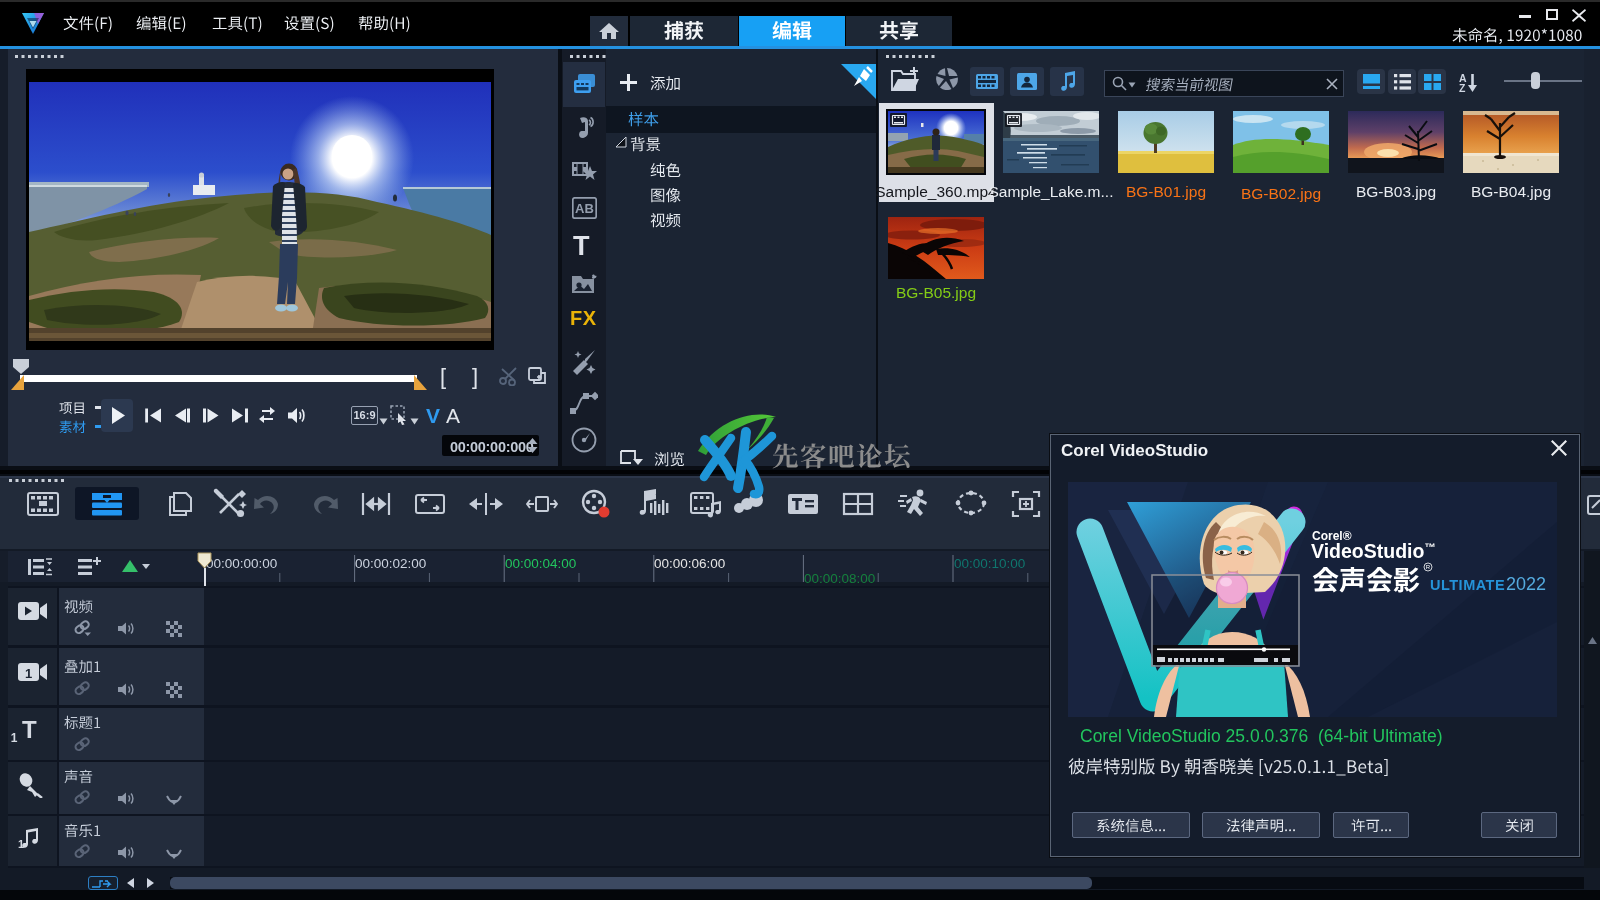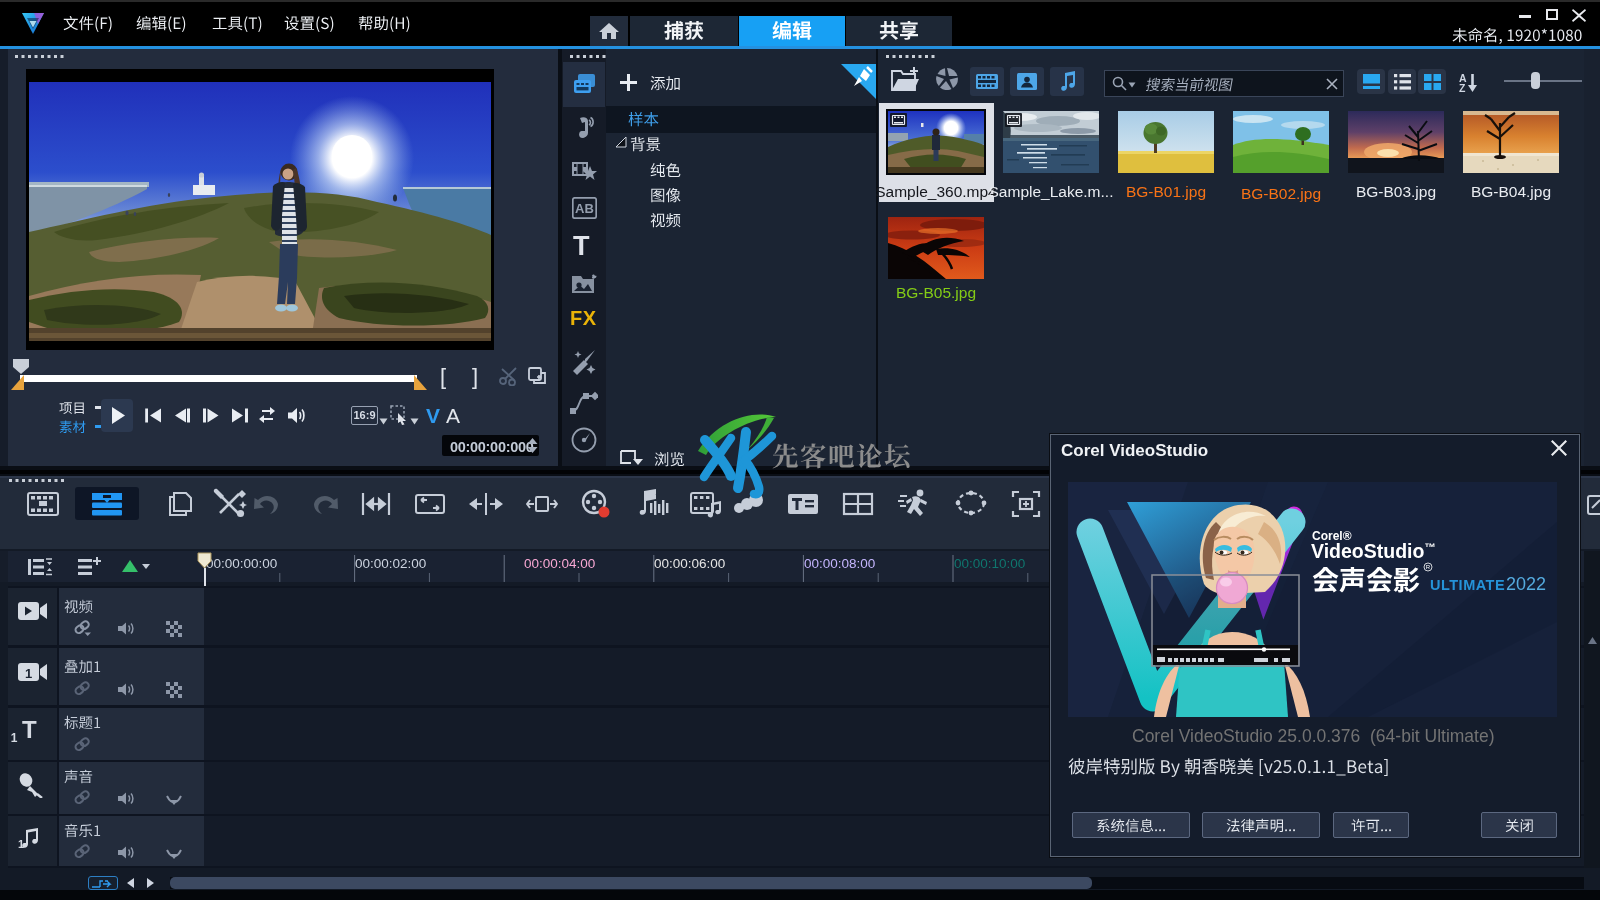--- a/index.html
+++ b/index.html
@@ -828,23 +828,23 @@
     <rect x="524.1" y="22" width="1" height="9" fill="#5a6476"></rect>
     <rect x="598.9" y="4" width="1" height="27" fill="#6a7486"></rect>
     <rect x="673.7" y="22" width="1" height="9" fill="#5a6476"></rect>
     <rect x="748.5" y="4" width="1" height="27" fill="#6a7486"></rect>
     <rect x="823.3" y="22" width="1" height="9" fill="#5a6476"></rect>
     <rect x="898.1" y="4" width="1" height="27" fill="#6a7486"></rect>
     <rect x="972.9" y="22" width="1" height="9" fill="#5a6476"></rect>
   </svg>
 <div style="position:absolute;left:206px;top:556px;font:400 13.5px 'Liberation Sans', sans-serif;color:#ccd3df;white-space:nowrap;">00:00:00:00</div>
 <div style="position:absolute;left:355px;top:556px;font:400 13.5px 'Liberation Sans', sans-serif;color:#ccd3df;white-space:nowrap;">00:00:02:00</div>
-<div style="position:absolute;left:505px;top:556px;font:400 13.5px 'Liberation Sans', sans-serif;color:#f9a8d4;white-space:nowrap;margin-left:19px;">00:00:04:00</div>
+<div style="position:absolute;left:505px;top:556px;font:400 13.5px 'Liberation Sans', sans-serif;color:#22c55e;white-space:nowrap;">00:00:04:00</div>
 <div style="position:absolute;left:654px;top:556px;font:400 13.5px 'Liberation Sans', sans-serif;color:#e5e5e5;white-space:nowrap;">00:00:06:00</div>
-<div style="position:absolute;left:804px;top:556px;font:400 13.5px 'Liberation Sans', sans-serif;color:#c4b5fd;white-space:nowrap;">00:00:08:00</div>
+<div style="position:absolute;left:804px;top:571px;font:400 13.5px 'Liberation Sans', sans-serif;color:#15803d;white-space:nowrap;">00:00:08:00</div>
 <div style="position:absolute;left:954px;top:556px;font:400 13.5px 'Liberation Sans', sans-serif;color:#0f766e;white-space:nowrap;">00:00:10:00</div>
 <svg style="position:absolute;left:197px;top:552px;" width="15" height="18" viewBox="0 0 15 18">
     <path d="M1 1 L14 1 L14 9 L7.5 16 L1 9 Z" fill="#efe9d2" stroke="#b09a60" stroke-width="1"></path>
   </svg>
 <div style="position:absolute;left:204px;top:568px;width:1.5px;height:300px;background:#dfe3ea;"></div>
 <div style="position:absolute;left:8px;top:586px;width:1592px;height:282px;background:#0e1420;"></div>
 <div style="position:absolute;left:8px;top:588px;width:49px;height:57px;background:#1b2330;"></div>
 <div style="position:absolute;left:59px;top:588px;width:145px;height:57px;background:#232c3c;"></div>
 <div style="position:absolute;left:204px;top:588px;width:1380px;height:57px;background:#141b28;"></div>
 <div style="position:absolute;left:8px;top:648px;width:49px;height:57px;background:#1b2330;"></div>
@@ -1092,21 +1092,21 @@
 <text x="362" y="108" font-family="Liberation Sans" font-size="14.5" font-weight="bold" fill="#2593d8" letter-spacing="0.5">ULTIMATE</text>
 <text x="438" y="108" font-family="Liberation Sans" font-size="18" font-weight="400" fill="#54aade">2022</text>
 </svg>
 <svg style="position:absolute;left:1312px;top:559px;z-index:21" width="112" height="40" viewBox="0 -31 112 40">
     <path d="M15.7 -4.8C16.6 -4 17.5 -3.1 18.3 -2.1L10.2 -1.8C11 -3.3 11.9 -5 12.6 -6.6H24.8V-9.6H2.4V-6.6H8.6C8.1 -5 7.3 -3.2 6.6 -1.7L2.5 -1.6L2.9 1.6C7.6 1.4 14.3 1.1 20.7 0.8C21.1 1.4 21.4 1.9 21.7 2.5L24.7 0.6C23.5 -1.4 21 -4.3 18.5 -6.3ZM7.2 -13.8V-11.8H19.8V-14C21.3 -13 22.9 -12 24.4 -11.3C25 -12.3 25.7 -13.5 26.5 -14.3C22.2 -15.8 17.9 -18.9 15 -22.9H11.6C9.6 -19.7 5.3 -15.8 0.7 -13.8C1.4 -13.1 2.2 -11.9 2.6 -11.1C4.2 -11.9 5.8 -12.8 7.2 -13.8ZM13.5 -19.8C14.7 -18.1 16.6 -16.4 18.7 -14.8H8.5C10.6 -16.4 12.3 -18.1 13.5 -19.8Z M38.8 -22.9V-20.9H28.6V-18.2H38.8V-16.5H30.4V-13.8H51.1V-16.5H42.1V-18.2H52.3V-20.9H42.1V-22.9ZM30.8 -12.3V-8.9C30.8 -6.2 30.5 -2.3 27.5 0.4C28.2 0.8 29.5 1.9 30 2.5C32 0.7 33 -1.7 33.5 -4.1H47.4V-2.6H50.7V-12.3ZM47.4 -6.8H42V-9.7H47.4ZM33.9 -6.8C34 -7.6 34 -8.3 34 -8.9V-9.7H38.9V-6.8Z M69.7 -4.8C70.6 -4 71.5 -3.1 72.3 -2.1L64.2 -1.8C65 -3.3 65.9 -5 66.6 -6.6H78.8V-9.6H56.4V-6.6H62.6C62.1 -5 61.3 -3.2 60.6 -1.7L56.5 -1.6L56.9 1.6C61.6 1.4 68.3 1.1 74.7 0.8C75.1 1.4 75.4 1.9 75.7 2.5L78.7 0.6C77.5 -1.4 75 -4.3 72.5 -6.3ZM61.2 -13.8V-11.8H73.8V-14C75.3 -13 76.9 -12 78.4 -11.3C79 -12.3 79.7 -13.5 80.5 -14.3C76.2 -15.8 71.9 -18.9 69 -22.9H65.6C63.6 -19.7 59.3 -15.8 54.7 -13.8C55.4 -13.1 56.2 -11.9 56.6 -11.1C58.2 -11.9 59.8 -12.8 61.2 -13.8ZM67.5 -19.8C68.7 -18.1 70.6 -16.4 72.7 -14.8H62.5C64.6 -16.4 66.3 -18.1 67.5 -19.8Z M86.6 -7.8H93V-6.2H86.6ZM86.6 -17.5H93.1V-16.4H86.6ZM86.6 -20.2H93.1V-19.2H86.6ZM103.2 -22.5C101.8 -20.4 99.1 -18.4 96.7 -17.2C97.6 -16.6 98.5 -15.6 99.1 -14.9C101.7 -16.4 104.4 -18.7 106.3 -21.3ZM103.7 -15C102.2 -12.9 99.3 -10.7 96.9 -9.4C97.7 -8.8 98.7 -7.9 99.2 -7.2C101.8 -8.7 104.7 -11.1 106.7 -13.7ZM83.7 -22V-14.6H88.3V-13.5H81.9V-11H97.7V-13.5H91.3V-14.6H96.1V-22ZM83.8 -9.9V-4.1H88.3V-0.4C88.3 -0.1 88.2 -0.1 87.9 -0.1C87.6 -0 86.5 -0 85.5 -0.1C85.9 0.6 86.4 1.6 86.6 2.4C88.1 2.4 89.2 2.4 90.1 1.9C91 1.6 91.3 0.9 91.3 -0.3V-4.1H95.9V-9.9ZM84.4 -3.7C83.8 -2.3 82.8 -0.8 81.6 0.2C82.3 0.5 83.4 1.3 83.9 1.8C84.4 1.2 85 0.6 85.5 -0.1C86.1 -1 86.7 -2 87.1 -3ZM104.2 -7.6C102.7 -4.7 99.9 -2.3 96.8 -0.7C96.2 -1.7 95.3 -2.8 94.5 -3.7L92.1 -2.5C93.1 -1.3 94.3 0.4 94.8 1.4L96.6 0.4C97.2 1.1 97.8 1.8 98.1 2.4C102 0.4 105.4 -2.6 107.4 -6.5Z" fill="#ffffff"></path>
   </svg>
 <svg style="position:absolute;left:1423px;top:562px;z-index:21" width="10" height="10" viewBox="0 0 10 10">
     <circle cx="5" cy="5" r="4" fill="none" stroke="#fff" stroke-width="0.8"></circle>
     <text x="5" y="7.2" font-size="6" fill="#fff" text-anchor="middle" font-family="Liberation Sans">R</text>
   </svg>
-<div style="position:absolute;left:1132px;top:726px;font:400 17.5px 'Liberation Sans', sans-serif;color:#737373;white-space:nowrap;z-index:21">Corel VideoStudio 25.0.0.376&nbsp; (64-bit Ultimate)</div>
+<div style="position:absolute;left:1080px;top:726px;font:400 17.5px 'Liberation Sans', sans-serif;color:#22c55e;white-space:nowrap;z-index:21">Corel VideoStudio 25.0.0.376&nbsp; (64-bit Ultimate)</div>
 <svg style="position:absolute;left:1068px;top:753px;z-index:21" width="325" height="26" viewBox="0 -20 325 26">
     <path d="M4.2 -14.7C3.5 -13.4 2.1 -12 0.7 -11.1C0.9 -10.8 1.3 -10.3 1.5 -10C2.9 -11 4.5 -12.7 5.5 -14.2ZM4.6 -10.9C3.6 -9 2.1 -7.2 0.6 -6.1C0.8 -5.8 1.2 -5.1 1.3 -4.8C1.9 -5.3 2.4 -5.9 3 -6.5V1.4H4.3V-8.1C4.8 -8.9 5.3 -9.6 5.7 -10.4ZM6.6 -12.1V-7.5C6.6 -5.1 6.4 -1.9 4.7 0.5C5 0.6 5.5 1 5.7 1.3C7.4 -0.9 7.8 -4.2 7.8 -6.7H8C8.7 -4.8 9.6 -3.2 10.8 -1.9C9.6 -0.9 8.3 -0.1 6.9 0.3C7.1 0.6 7.4 1.1 7.6 1.4C9.1 0.8 10.5 0.1 11.7 -1C12.8 0 14.2 0.8 15.9 1.3C16 1 16.4 0.5 16.7 0.2C15.1 -0.2 13.7 -0.9 12.6 -1.9C13.9 -3.3 15 -5.2 15.6 -7.6L14.8 -7.9L14.5 -7.8H11.9V-10.9H14.8C14.6 -10.1 14.3 -9.2 14.1 -8.7L15.3 -8.4C15.6 -9.3 16.1 -10.7 16.4 -11.9L15.5 -12.2L15.2 -12.1H11.9V-14.7H10.6V-12.1ZM10.6 -10.9V-7.8H7.9V-10.9ZM14 -6.7C13.5 -5.1 12.7 -3.8 11.7 -2.7C10.6 -3.8 9.8 -5.2 9.3 -6.7Z M19.6 -9.2V-5.9C19.6 -4 19.5 -1.6 18.1 0.2C18.4 0.4 19 0.8 19.2 1.1C20.7 -0.9 20.9 -3.8 20.9 -5.8V-8.1H33.9V-9.2ZM21.5 -3.5V-2.3H27V1.4H28.4V-2.3H34.1V-3.5H28.4V-5.4H33.2V-6.6H22.4V-5.4H27V-3.5ZM25.6 -14.7V-11.8H21.1V-14H19.7V-10.6H32.9V-14H31.6V-11.8H27V-14.7Z M43 -3.7C43.9 -2.9 44.8 -1.6 45.1 -0.8L46.2 -1.5C45.8 -2.3 44.8 -3.5 44 -4.3ZM46.2 -14.7V-12.8H42.8V-11.6H46.2V-9.4H41.8V-8.1H48.4V-6.1H42.1V-4.8H48.4V-0.2C48.4 0 48.3 0.1 48 0.1C47.7 0.1 46.8 0.1 45.7 0.1C45.9 0.5 46.1 1 46.1 1.4C47.5 1.4 48.4 1.4 48.9 1.2C49.5 1 49.6 0.6 49.6 -0.2V-4.8H51.7V-6.1H49.6V-8.1H51.8V-9.4H47.5V-11.6H51V-12.8H47.5V-14.7ZM36.7 -13.4C36.5 -11.2 36.2 -8.9 35.7 -7.4C35.9 -7.3 36.5 -7 36.7 -6.9C37 -7.7 37.2 -8.7 37.4 -9.8H38.7V-5.5C37.6 -5.2 36.6 -4.9 35.8 -4.7L36.1 -3.4L38.7 -4.2V1.4H40V-4.6L41.8 -5.2L41.7 -6.5L40 -5.9V-9.8H41.6V-11.1H40V-14.7H38.7V-11.1H37.6C37.7 -11.8 37.7 -12.5 37.8 -13.2Z M63.5 -12.6V-2.9H64.7V-12.6ZM67.2 -14.4V-0.3C67.2 0 67.1 0.1 66.7 0.1C66.4 0.1 65.4 0.1 64.2 0.1C64.4 0.5 64.6 1.1 64.7 1.4C66.2 1.4 67.2 1.4 67.7 1.2C68.2 0.9 68.5 0.5 68.5 -0.3V-14.4ZM55.3 -12.7H59.9V-9.4H55.3ZM54.1 -13.9V-8.2H61.1V-13.9ZM56.6 -7.7 56.5 -6.2H53.5V-5H56.4C56.1 -2.6 55.3 -0.7 53.1 0.5C53.4 0.7 53.7 1.2 53.9 1.5C56.4 0.1 57.3 -2.2 57.6 -5H60.1C59.9 -1.7 59.7 -0.5 59.5 -0.2C59.3 0 59.2 0 58.9 0C58.6 0 57.9 0 57.2 -0C57.4 0.3 57.5 0.8 57.6 1.2C58.3 1.3 59.1 1.3 59.5 1.2C60 1.2 60.3 1.1 60.6 0.7C61 0.2 61.2 -1.4 61.4 -5.6C61.4 -5.8 61.4 -6.2 61.4 -6.2H57.8L57.9 -7.7Z M71.8 -14.4V-7.4C71.8 -4.7 71.7 -1.6 70.5 0.6C70.8 0.8 71.3 1.2 71.5 1.5C72.5 -0.4 72.9 -2.6 73 -5H75.4V1.4H76.6V-6.1H73L73 -7.4V-8.7H77.7V-9.9H76.1V-14.7H74.9V-9.9H73V-14.4ZM84.9 -8.4C84.5 -6.4 83.9 -4.7 83 -3.3C82.1 -4.8 81.5 -6.5 81.1 -8.4ZM78.5 -13.5V-7.5C78.5 -4.9 78.3 -1.6 76.9 0.8C77.3 0.9 77.8 1.3 78 1.5C79.5 -1 79.7 -4.5 79.7 -7.5V-8.4H80.1C80.5 -6 81.2 -4 82.2 -2.2C81.3 -1.1 80.2 -0.2 79 0.4C79.3 0.6 79.6 1.1 79.8 1.4C81 0.8 82.1 -0 83 -1.1C83.8 -0.1 84.8 0.8 86 1.4C86.2 1.1 86.6 0.6 86.9 0.4C85.6 -0.2 84.6 -1.1 83.8 -2.2C85 -4 85.9 -6.4 86.3 -9.4L85.5 -9.6L85.3 -9.6H79.7V-12.5C82.1 -12.7 84.7 -13 86.6 -13.4L85.8 -14.6C84 -14.1 81 -13.7 78.5 -13.5Z M93.2 0H97.3C100.1 0 102.1 -1.2 102.1 -3.8C102.1 -5.5 101 -6.5 99.5 -6.8V-6.9C100.7 -7.3 101.4 -8.4 101.4 -9.7C101.4 -12 99.6 -12.8 97 -12.8H93.2ZM94.8 -7.4V-11.6H96.8C98.8 -11.6 99.8 -11 99.8 -9.5C99.8 -8.2 98.9 -7.4 96.7 -7.4ZM94.8 -1.3V-6.1H97C99.3 -6.1 100.5 -5.4 100.5 -3.8C100.5 -2.1 99.2 -1.3 97 -1.3Z M104.7 4.1C106.6 4.1 107.6 2.7 108.2 0.8L111.8 -9.5H110.2L108.5 -4.2C108.3 -3.4 108 -2.4 107.8 -1.5H107.7C107.3 -2.4 107 -3.4 106.7 -4.2L104.8 -9.5H103.1L107 0L106.8 0.7C106.3 1.9 105.7 2.8 104.6 2.8C104.4 2.8 104.1 2.7 103.9 2.6L103.6 3.9C103.9 4 104.2 4.1 104.7 4.1Z M118.6 -6.7H123.1V-5.3H118.6ZM118.6 -9.1H123.1V-7.7H118.6ZM116.7 -2.8V-1.6H120.1V1.4H121.4V-1.6H124.8V-2.8H121.4V-4.2H124.3V-10.2H121.4V-11.6H124.8V-12.8H121.4V-14.7H120.1V-12.8H116.9V-11.6H120.1V-10.2H117.4V-4.2H120.1V-2.8ZM130.7 -8.5V-5.5H126.9C127 -6.2 127 -6.8 127 -7.4V-8.5ZM130.7 -9.7H127V-12.7H130.7ZM125.8 -13.9V-7.4C125.8 -4.8 125.5 -1.6 123.3 0.7C123.6 0.8 124.1 1.2 124.3 1.4C125.9 -0.1 126.5 -2.2 126.8 -4.3H130.7V-0.2C130.7 0 130.6 0.1 130.4 0.1C130.1 0.1 129.3 0.1 128.4 0.1C128.6 0.5 128.7 1.1 128.8 1.4C130.1 1.4 130.9 1.4 131.4 1.2C131.8 0.9 132 0.5 132 -0.2V-13.9Z M138.3 -1.9H146.3V-0.3H138.3ZM138.3 -2.9V-4.5H146.3V-2.9ZM137 -5.5V1.4H138.3V0.8H146.3V1.4H147.6V-5.5ZM147.1 -14.6C144.5 -13.9 139.8 -13.4 135.9 -13.2C136 -13 136.2 -12.5 136.2 -12.1C137.9 -12.2 139.7 -12.3 141.5 -12.5V-10.7H134.5V-9.5H140.1C138.6 -7.8 136.2 -6.4 134.1 -5.6C134.4 -5.4 134.8 -4.9 135 -4.6C137.3 -5.5 139.9 -7.4 141.5 -9.4V-6H142.9V-9.4C144.6 -7.5 147.2 -5.7 149.5 -4.8C149.7 -5.1 150 -5.6 150.3 -5.8C148.2 -6.5 145.9 -7.9 144.3 -9.5H150V-10.7H142.9V-12.6C144.8 -12.9 146.6 -13.2 148.1 -13.5Z M155.8 -7.2V-3.2H153.3V-7.2ZM155.8 -8.4H153.3V-12.3H155.8ZM152.2 -13.5V-0.6H153.3V-2H156.9V-13.5ZM165.5 -11.4C164.9 -10.6 163.9 -9.9 162.8 -9.3C162.5 -9.9 162.1 -10.6 161.8 -11.4L167.1 -11.9L166.9 -13L161.5 -12.5C161.4 -13.2 161.2 -13.9 161.2 -14.6H160C160.1 -13.8 160.2 -13.1 160.3 -12.4L157.5 -12.1L157.7 -11L160.6 -11.3C160.9 -10.3 161.3 -9.5 161.8 -8.8C160.4 -8.2 158.9 -7.8 157.4 -7.4C157.7 -7.2 158 -6.7 158.2 -6.4C159.6 -6.8 161.1 -7.2 162.4 -7.8C163.4 -6.7 164.5 -6 165.7 -6C166.8 -6 167.2 -6.5 167.4 -8.4C167.1 -8.5 166.7 -8.7 166.5 -8.9C166.4 -7.6 166.2 -7.2 165.8 -7.2C165 -7.2 164.2 -7.6 163.5 -8.4C164.8 -9.1 165.9 -9.9 166.7 -10.9ZM157.4 -5.3V-4.2H160.1C160 -1.9 159.3 -0.5 156.7 0.3C157 0.6 157.3 1.1 157.5 1.4C160.4 0.4 161.2 -1.3 161.4 -4.2H163.1V-0.4C163.1 0.8 163.4 1.1 164.7 1.1C164.9 1.1 166.1 1.1 166.3 1.1C167.4 1.1 167.7 0.6 167.8 -1.3C167.4 -1.4 167 -1.5 166.7 -1.7C166.7 -0.2 166.6 0.1 166.2 0.1C166 0.1 165.1 0.1 164.9 0.1C164.5 0.1 164.4 0 164.4 -0.4V-4.2H167.5V-5.3Z M180.6 -14.8C180.3 -14 179.6 -13 179.1 -12.3H174.5L175.1 -12.5C174.8 -13.2 174.2 -14.1 173.6 -14.8L172.4 -14.3C173 -13.7 173.5 -12.9 173.8 -12.3H170.2V-11.1H176.5V-9.6H171V-8.5H176.5V-7H169.4V-5.8H176.4C176.3 -5.4 176.2 -4.9 176.1 -4.5H169.9V-3.3H175.7C174.9 -1.5 173.2 -0.4 169.2 0.2C169.4 0.5 169.7 1 169.8 1.3C174.4 0.6 176.3 -0.9 177.1 -3.2C178.5 -0.6 180.9 0.8 184.4 1.3C184.6 1 185 0.4 185.3 0.1C182 -0.2 179.7 -1.4 178.5 -3.3H184.9V-4.5H177.5C177.6 -4.9 177.7 -5.4 177.7 -5.8H185.1V-7H177.8V-8.5H183.5V-9.6H177.8V-11.1H184.3V-12.3H180.5C181 -12.9 181.5 -13.6 182 -14.4Z M191.7 3H195.2V2.1H192.9V-12.9H195.2V-13.9H191.7Z M199.4 0H201.3L204.7 -9.5H203.1L201.3 -4.1C201 -3.2 200.7 -2.2 200.4 -1.3H200.3C200.1 -2.2 199.8 -3.2 199.5 -4.1L197.7 -9.5H196Z M205.7 0H213.7V-1.4H210.2C209.5 -1.4 208.8 -1.3 208.1 -1.3C211.1 -4.1 213.1 -6.7 213.1 -9.3C213.1 -11.6 211.7 -13.1 209.4 -13.1C207.8 -13.1 206.6 -12.3 205.6 -11.2L206.5 -10.3C207.3 -11.1 208.1 -11.8 209.2 -11.8C210.8 -11.8 211.6 -10.7 211.6 -9.2C211.6 -7 209.7 -4.5 205.7 -0.9Z M219.2 0.2C221.4 0.2 223.4 -1.4 223.4 -4.2C223.4 -7 221.7 -8.3 219.5 -8.3C218.8 -8.3 218.2 -8.1 217.6 -7.8L217.9 -11.5H222.8V-12.8H216.5L216.1 -6.8L217 -6.3C217.7 -6.8 218.3 -7.1 219.1 -7.1C220.7 -7.1 221.8 -6 221.8 -4.1C221.8 -2.3 220.6 -1.1 219 -1.1C217.6 -1.1 216.6 -1.8 215.9 -2.5L215.1 -1.5C216 -0.6 217.2 0.2 219.2 0.2Z M226.8 0.2C227.4 0.2 227.9 -0.3 227.9 -1C227.9 -1.7 227.4 -2.2 226.8 -2.2C226.1 -2.2 225.6 -1.7 225.6 -1C225.6 -0.3 226.1 0.2 226.8 0.2Z M234.1 0.2C236.5 0.2 238.1 -2 238.1 -6.5C238.1 -10.9 236.5 -13.1 234.1 -13.1C231.6 -13.1 230.1 -10.9 230.1 -6.5C230.1 -2 231.6 0.2 234.1 0.2ZM234.1 -1.1C232.6 -1.1 231.6 -2.7 231.6 -6.5C231.6 -10.2 232.6 -11.8 234.1 -11.8C235.5 -11.8 236.5 -10.2 236.5 -6.5C236.5 -2.7 235.5 -1.1 234.1 -1.1Z M241.3 0.2C242 0.2 242.5 -0.3 242.5 -1C242.5 -1.7 242 -2.2 241.3 -2.2C240.7 -2.2 240.2 -1.7 240.2 -1C240.2 -0.3 240.7 0.2 241.3 0.2Z M245.3 0H252.4V-1.3H249.8V-12.8H248.6C247.9 -12.4 247 -12.1 245.9 -11.9V-10.9H248.2V-1.3H245.3Z M255.9 0.2C256.6 0.2 257.1 -0.3 257.1 -1C257.1 -1.7 256.6 -2.2 255.9 -2.2C255.3 -2.2 254.8 -1.7 254.8 -1C254.8 -0.3 255.3 0.2 255.9 0.2Z M259.9 0H266.9V-1.3H264.4V-12.8H263.1C262.4 -12.4 261.6 -12.1 260.5 -11.9V-10.9H262.8V-1.3H259.9Z M268.3 2.5H277.6V1.4H268.3Z M279.6 0H283.7C286.6 0 288.6 -1.2 288.6 -3.8C288.6 -5.5 287.5 -6.5 286 -6.8V-6.9C287.2 -7.3 287.8 -8.4 287.8 -9.7C287.8 -12 286 -12.8 283.4 -12.8H279.6ZM281.2 -7.4V-11.6H283.2C285.2 -11.6 286.2 -11 286.2 -9.5C286.2 -8.2 285.3 -7.4 283.1 -7.4ZM281.2 -1.3V-6.1H283.5C285.7 -6.1 287 -5.4 287 -3.8C287 -2.1 285.7 -1.3 283.5 -1.3Z M294.8 0.2C296.1 0.2 297.1 -0.2 297.9 -0.7L297.4 -1.8C296.6 -1.3 295.9 -1.1 295 -1.1C293.2 -1.1 291.9 -2.3 291.8 -4.4H298.2C298.3 -4.6 298.3 -4.9 298.3 -5.3C298.3 -8 296.9 -9.7 294.5 -9.7C292.3 -9.7 290.3 -7.8 290.3 -4.7C290.3 -1.6 292.3 0.2 294.8 0.2ZM291.8 -5.5C292 -7.4 293.2 -8.5 294.5 -8.5C296 -8.5 296.9 -7.4 296.9 -5.5Z M303.6 0.2C304.2 0.2 304.9 0.1 305.4 -0.1L305.1 -1.3C304.8 -1.2 304.3 -1.1 304 -1.1C302.9 -1.1 302.5 -1.7 302.5 -2.9V-8.2H305.1V-9.5H302.5V-12.2H301.2L301 -9.5L299.5 -9.4V-8.2H300.9V-2.9C300.9 -1 301.6 0.2 303.6 0.2Z M309.4 0.2C310.6 0.2 311.7 -0.4 312.6 -1.1H312.6L312.8 0H314.1V-5.8C314.1 -8.2 313.1 -9.7 310.8 -9.7C309.3 -9.7 307.9 -9.1 307.1 -8.5L307.7 -7.4C308.4 -7.9 309.4 -8.4 310.5 -8.4C312.1 -8.4 312.5 -7.2 312.5 -6C308.5 -5.6 306.7 -4.5 306.7 -2.5C306.7 -0.8 307.8 0.2 309.4 0.2ZM309.9 -1.1C308.9 -1.1 308.2 -1.5 308.2 -2.6C308.2 -3.8 309.3 -4.6 312.5 -5V-2.3C311.6 -1.5 310.8 -1.1 309.9 -1.1Z M316.1 3H319.6V-13.9H316.1V-12.9H318.4V2.1H316.1Z" fill="#dde1e8"></path>
   </svg>
 <div style="position:absolute;left:1072px;top:812px;width:118px;height:26px;background:#2b3549;border:1px solid #5c6880;border-radius:2px;z-index:21"></div>
 <div style="position:absolute;left:1202px;top:812px;width:118px;height:26px;background:#2b3549;border:1px solid #5c6880;border-radius:2px;z-index:21"></div>
 <div style="position:absolute;left:1333px;top:812px;width:76px;height:26px;background:#2b3549;border:1px solid #5c6880;border-radius:2px;z-index:21"></div>
 <div style="position:absolute;left:1481px;top:812px;width:76px;height:26px;background:#2b3549;border:1px solid #5c6880;border-radius:2px;z-index:21"></div>
 <svg style="position:absolute;left:1096.0px;top:815px;z-index:22" width="74" height="21" viewBox="0 -16 74 21">
     <path d="M4.1 -3.2C3.4 -2.2 2.2 -1.1 1 -0.4C1.3 -0.3 1.8 0.1 2 0.3C3.1 -0.5 4.4 -1.7 5.2 -2.9ZM9.2 -2.8C10.4 -1.8 11.9 -0.5 12.6 0.3L13.6 -0.3C12.8 -1.2 11.3 -2.4 10.1 -3.3ZM9.6 -6.4C10 -6.1 10.4 -5.7 10.8 -5.3L4.4 -4.8C6.6 -5.9 8.8 -7.2 11 -8.9L10.1 -9.6C9.4 -9 8.6 -8.4 7.8 -7.9L4.3 -7.7C5.3 -8.4 6.4 -9.4 7.4 -10.4C9.2 -10.6 11 -10.8 12.4 -11.2L11.6 -12.1C9.3 -11.5 5.1 -11.1 1.6 -10.9C1.7 -10.7 1.8 -10.2 1.8 -10C3.1 -10 4.5 -10.1 5.8 -10.2C4.9 -9.3 3.8 -8.4 3.4 -8.1C3 -7.8 2.6 -7.6 2.3 -7.6C2.5 -7.3 2.6 -6.8 2.7 -6.6C3 -6.7 3.4 -6.8 6.4 -6.9C5.1 -6.2 4.1 -5.6 3.6 -5.4C2.7 -4.9 2 -4.6 1.5 -4.6C1.7 -4.3 1.8 -3.8 1.9 -3.6C2.3 -3.7 2.8 -3.8 6.8 -4.1V-0.3C6.8 -0.1 6.8 -0.1 6.5 -0.1C6.3 -0 5.5 -0 4.6 -0.1C4.8 0.2 5 0.7 5.1 1C6.1 1 6.8 1 7.3 0.8C7.8 0.6 7.9 0.3 7.9 -0.3V-4.2L11.5 -4.4C12 -4 12.3 -3.5 12.6 -3.1L13.4 -3.7C12.8 -4.5 11.6 -5.9 10.5 -6.9Z M24.6 -5.1V-0.5C24.6 0.6 24.9 0.9 25.9 0.9C26.1 0.9 27 0.9 27.2 0.9C28.1 0.9 28.3 0.3 28.4 -1.7C28.1 -1.7 27.7 -1.9 27.5 -2.1C27.4 -0.3 27.4 -0.1 27 -0.1C26.9 -0.1 26.2 -0.1 26.1 -0.1C25.7 -0.1 25.7 -0.1 25.7 -0.5V-5.1ZM21.9 -5.1C21.8 -2.2 21.5 -0.7 19.1 0.2C19.3 0.4 19.6 0.8 19.8 1.1C22.4 0 22.9 -1.8 23 -5.1ZM15.1 -0.8 15.4 0.3C16.7 -0.1 18.4 -0.7 20 -1.2L19.8 -2.1C18.1 -1.6 16.3 -1.1 15.1 -0.8ZM23.1 -11.9C23.4 -11.4 23.8 -10.6 23.9 -10.1H20.4V-9.1H23C22.4 -8.2 21.4 -6.9 21 -6.5C20.7 -6.3 20.4 -6.2 20.1 -6.1C20.2 -5.9 20.4 -5.3 20.5 -5C20.9 -5.2 21.5 -5.3 26.8 -5.8C27 -5.4 27.2 -5 27.3 -4.7L28.3 -5.2C27.8 -6.1 26.9 -7.4 26.1 -8.5L25.2 -8C25.6 -7.6 25.9 -7.1 26.2 -6.6L22.2 -6.3C22.9 -7.1 23.7 -8.2 24.3 -9.1H28.2V-10.1H24.1L25 -10.4C24.8 -10.8 24.5 -11.6 24.1 -12.2ZM15.4 -6.1C15.6 -6.2 15.9 -6.3 17.7 -6.6C17 -5.6 16.5 -4.9 16.2 -4.7C15.7 -4.1 15.4 -3.8 15.1 -3.7C15.2 -3.4 15.4 -2.9 15.5 -2.6C15.8 -2.8 16.3 -3 19.9 -3.8C19.8 -4 19.8 -4.4 19.8 -4.7L17.1 -4.2C18.2 -5.5 19.3 -7 20.2 -8.6L19.2 -9.2C19 -8.6 18.6 -8.1 18.3 -7.6L16.5 -7.4C17.4 -8.6 18.3 -10.2 19 -11.7L17.9 -12.2C17.3 -10.5 16.2 -8.6 15.8 -8.1C15.5 -7.6 15.2 -7.3 15 -7.2C15.1 -6.9 15.3 -6.4 15.4 -6.1Z M34.5 -7.7V-6.8H41.6V-7.7ZM34.5 -5.6V-4.8H41.6V-5.6ZM33.5 -9.8V-8.9H42.7V-9.8ZM36.8 -11.8C37.2 -11.2 37.7 -10.4 37.9 -9.9L38.8 -10.3C38.6 -10.8 38.2 -11.6 37.8 -12.2ZM34.4 -3.5V1.2H35.3V0.6H40.8V1.1H41.7V-3.5ZM35.3 -0.3V-2.6H40.8V-0.3ZM32.7 -12.1C32 -9.9 30.8 -7.8 29.5 -6.3C29.7 -6.1 30 -5.6 30.1 -5.3C30.6 -5.9 31 -6.5 31.5 -7.2V1.2H32.5V-8.9C32.9 -9.9 33.4 -10.8 33.7 -11.8Z M47.4 -8H54.1V-6.8H47.4ZM47.4 -6H54.1V-4.8H47.4ZM47.4 -10H54.1V-8.8H47.4ZM47.3 -2.9V-0.6C47.3 0.6 47.7 0.9 49.4 0.9C49.8 0.9 52.4 0.9 52.8 0.9C54.2 0.9 54.5 0.5 54.7 -1.4C54.4 -1.5 53.9 -1.6 53.7 -1.8C53.6 -0.3 53.5 -0.1 52.7 -0.1C52.1 -0.1 49.9 -0.1 49.5 -0.1C48.6 -0.1 48.4 -0.2 48.4 -0.6V-2.9ZM54.6 -2.8C55.2 -1.9 55.9 -0.6 56.2 0.2L57.2 -0.3C56.9 -1.1 56.2 -2.3 55.5 -3.2ZM45.6 -3C45.3 -2 44.7 -0.8 44.2 0L45.2 0.5C45.7 -0.4 46.2 -1.6 46.6 -2.6ZM49.6 -3.5C50.3 -2.8 51.2 -1.8 51.5 -1.2L52.4 -1.7C52 -2.3 51.2 -3.3 50.4 -3.9H55.2V-10.8H50.8C51.1 -11.2 51.3 -11.7 51.5 -12.1L50.2 -12.3C50.1 -11.9 49.9 -11.3 49.7 -10.8H46.3V-3.9H50.4Z M60 0.2C60.5 0.2 61 -0.2 61 -0.8C61 -1.4 60.5 -1.8 60 -1.8C59.5 -1.8 59.1 -1.4 59.1 -0.8C59.1 -0.2 59.5 0.2 60 0.2Z M64 0.2C64.6 0.2 65 -0.2 65 -0.8C65 -1.4 64.6 -1.8 64 -1.8C63.5 -1.8 63.1 -1.4 63.1 -0.8C63.1 -0.2 63.5 0.2 64 0.2Z M68.1 0.2C68.6 0.2 69 -0.2 69 -0.8C69 -1.4 68.6 -1.8 68.1 -1.8C67.5 -1.8 67.1 -1.4 67.1 -0.8C67.1 -0.2 67.5 0.2 68.1 0.2Z" fill="#e6eaf0"></path>
   </svg>

